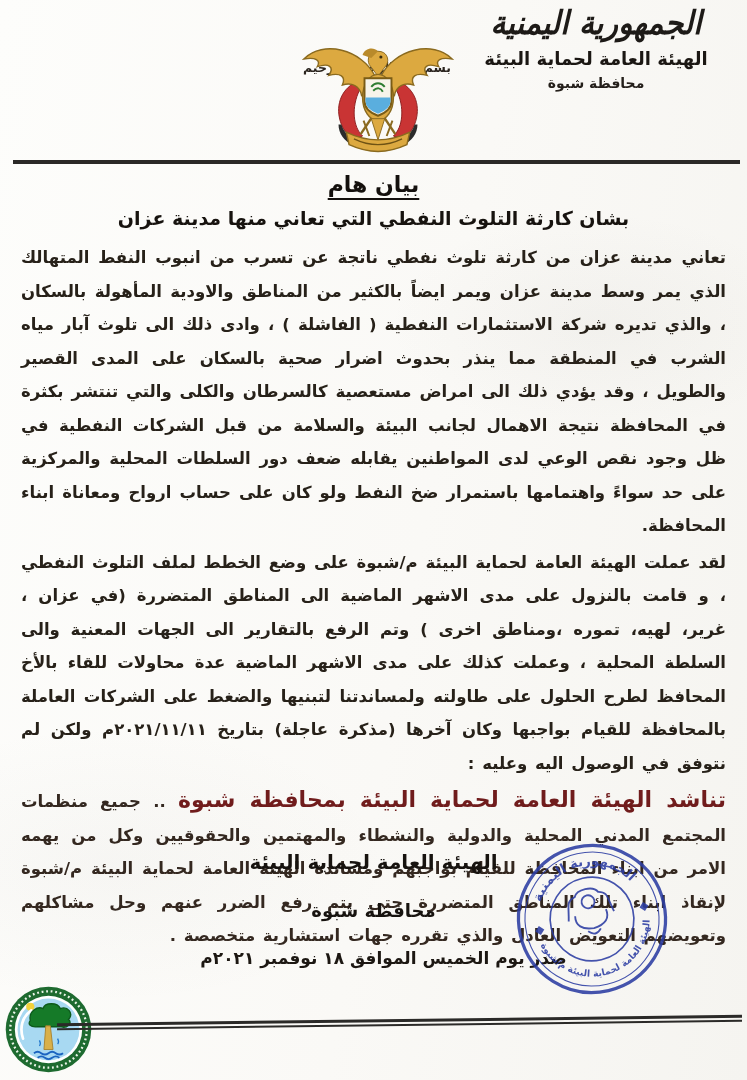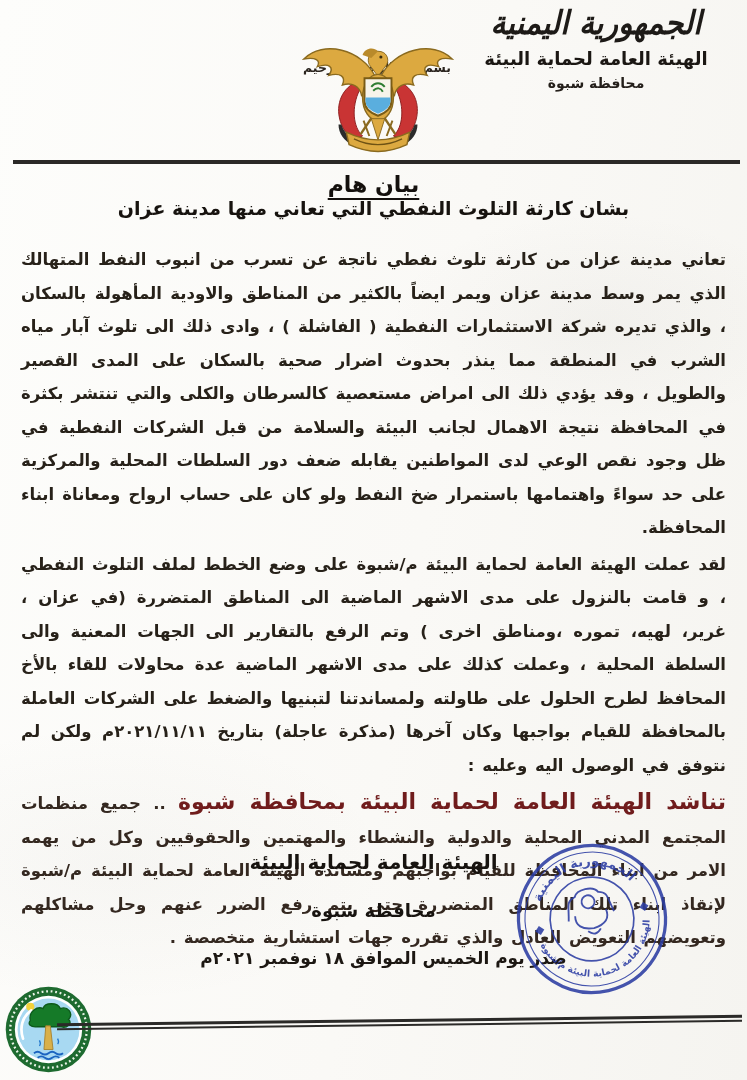--- a/index.html
+++ b/index.html
@@ -34,22 +34,22 @@
   .field-row{ display:flex; direction:rtl; align-items:flex-end; height:31px; }
   .field-label{ font-size:16px; font-weight:bold; white-space:nowrap; color:#211c17; padding-left:4px; }
   .field-dots{ flex:1; border-bottom:2px dotted #43403c; margin-bottom:4px; height:1px; }
 
   .hdr-rule{ position:absolute; top:160px; left:13px; right:7px; height:3.5px; background:#2b2927; }
 
   
   .content{ position:absolute; top:172px; left:21px; right:21px; direction:rtl; }
   .title{ text-align:center; font-size:22px; font-weight:bold; color:#14100d;
           text-decoration:underline; text-underline-offset:6px; text-decoration-thickness:2px;
-          }
-  .subject{ text-align:center; font-size:19px; font-weight:bold; color:#17130f; margin-bottom:24px; }
+          margin-bottom:10px; }
+  .subject{ text-align:center; font-size:19px; font-weight:bold; color:#17130f; margin-bottom:12px; }
   .para{ font-size:16.5px; font-weight:bold; line-height:33.5px; text-align:justify;
          word-spacing:2px; margin-bottom:3px; color:#272119; }
   .appeal{ color:#342820; }
   .appeal-lead{ color:#701c1c; font-size:22px; }
 
   
   .signature{ position:absolute; top:850px; left:0; right:0; text-align:center; direction:rtl; }
   .sig-org{ font-size:20px; font-weight:bold; color:#17130f; }
   .sig-gov{ font-size:18px; font-weight:bold; margin-top:26px; color:#17130f; }
   .sig-date{ font-size:17px; font-weight:bold; margin-top:27px; color:#1c1712;padding-left:20px; }

